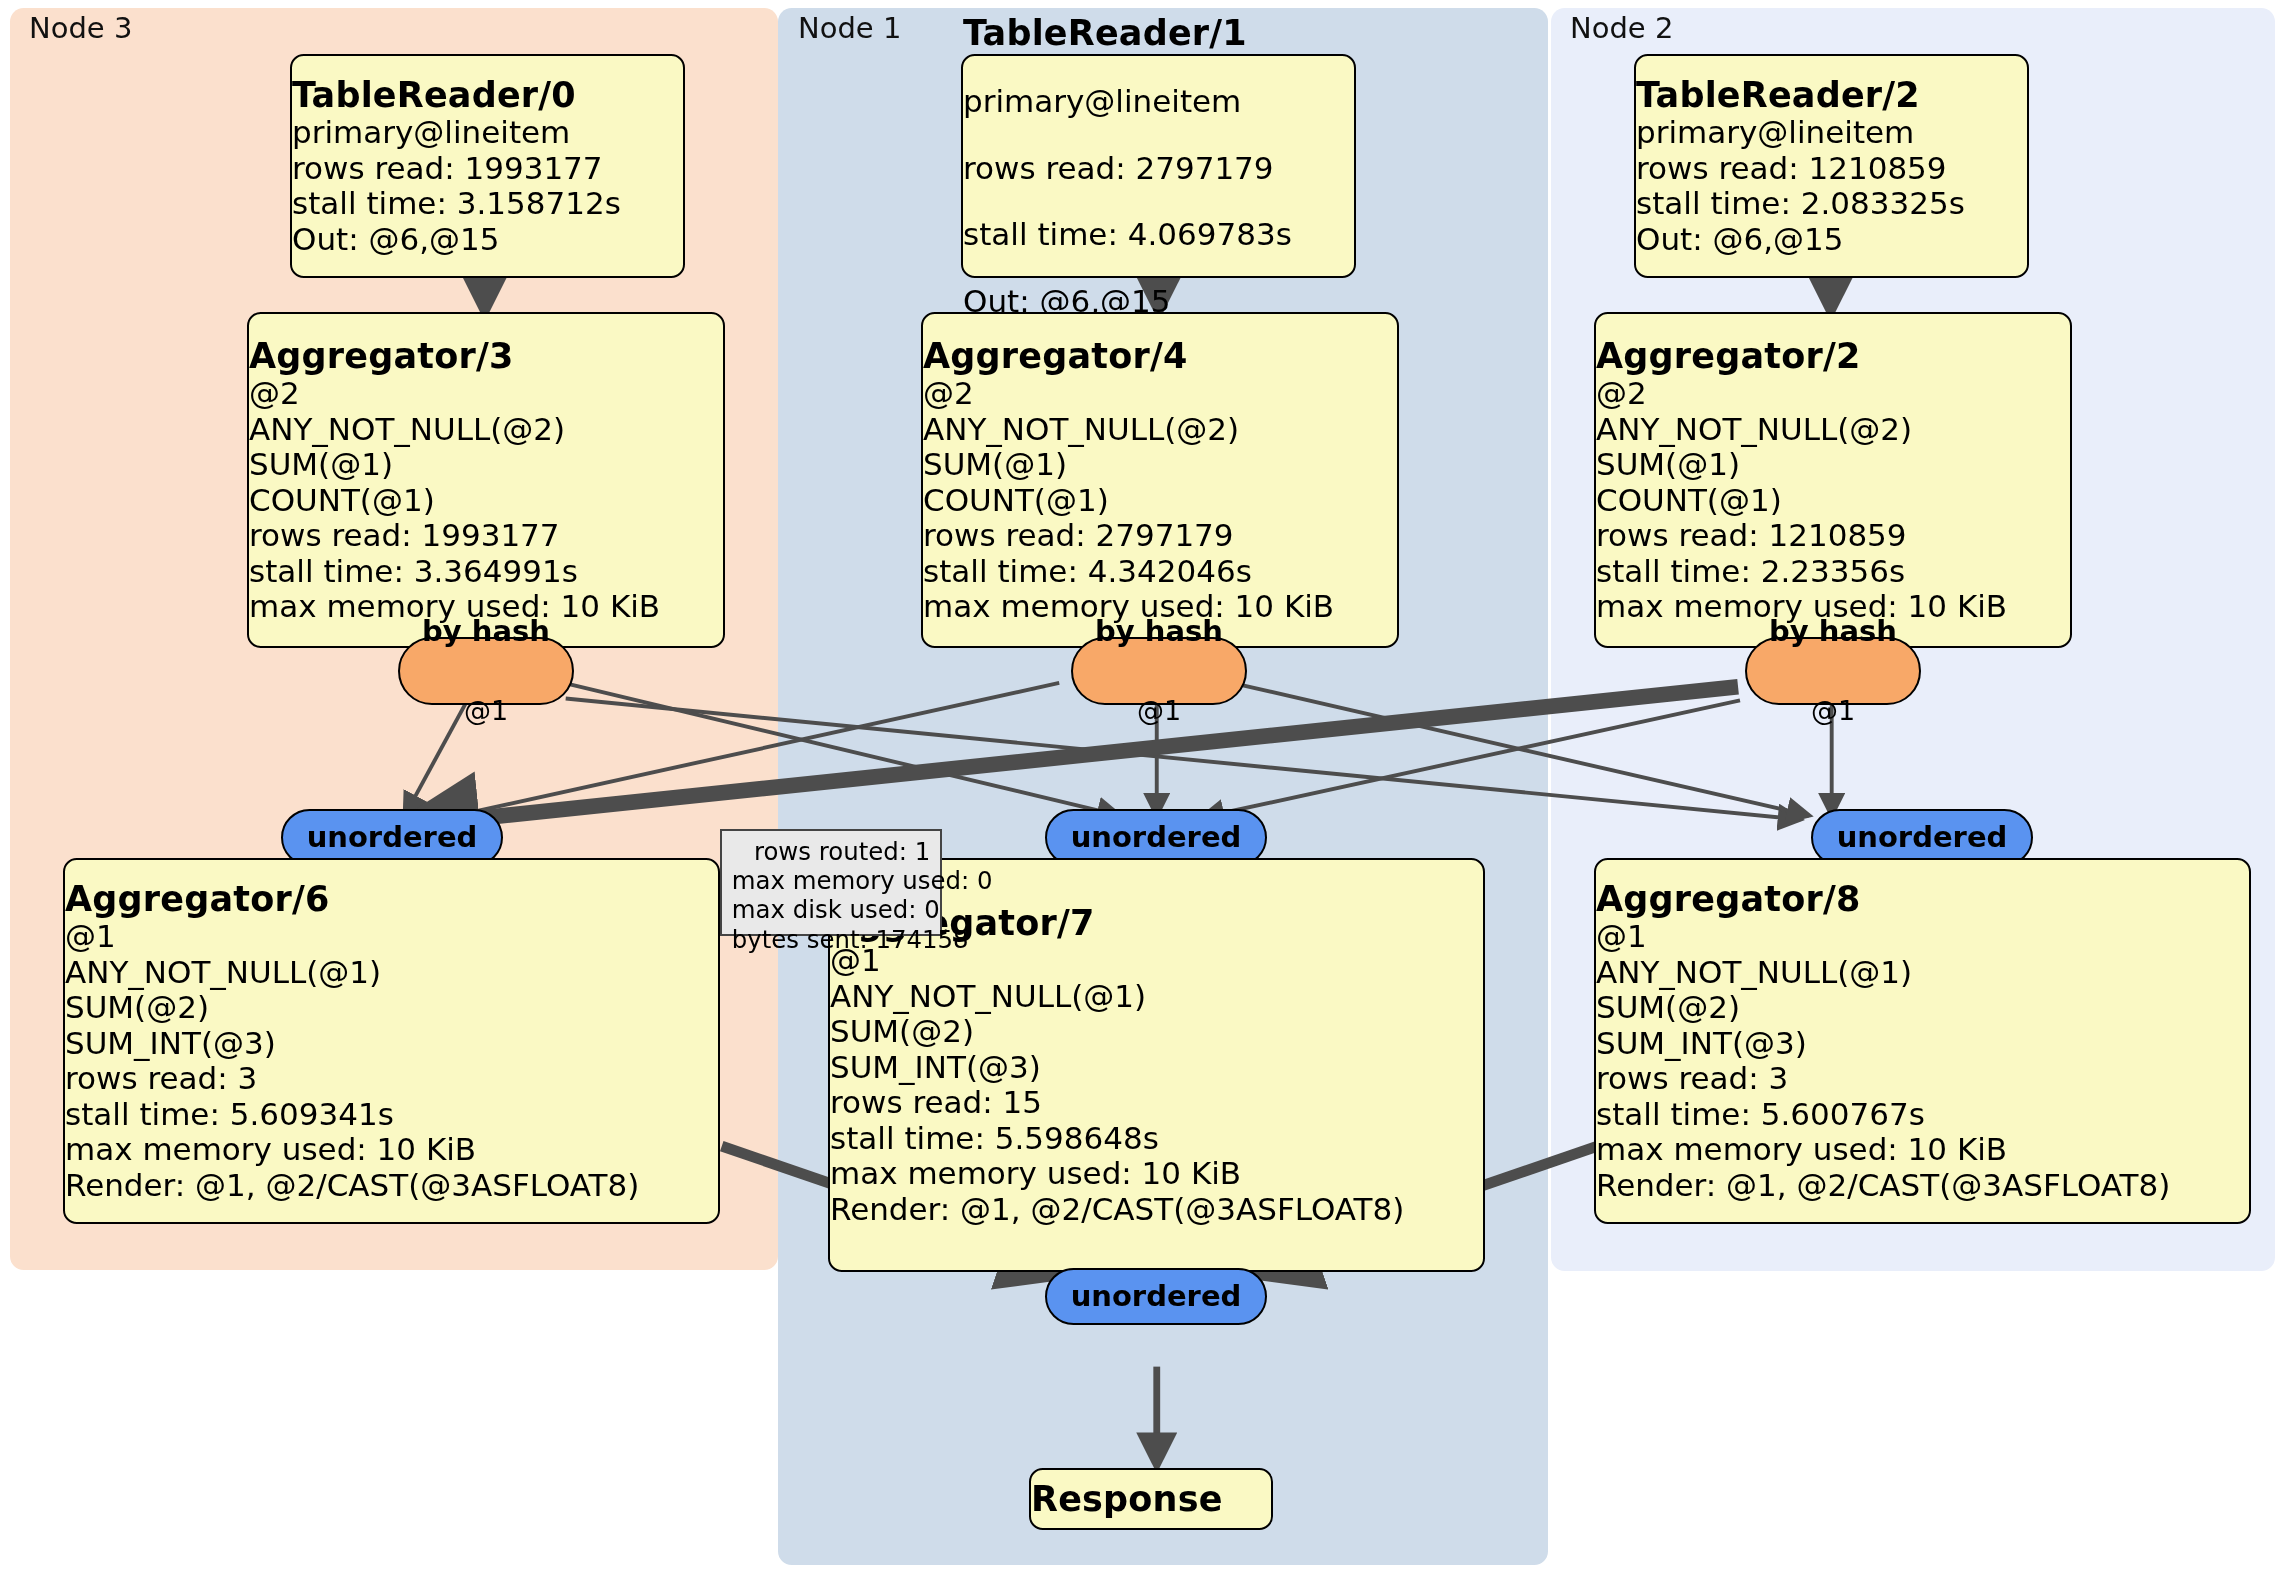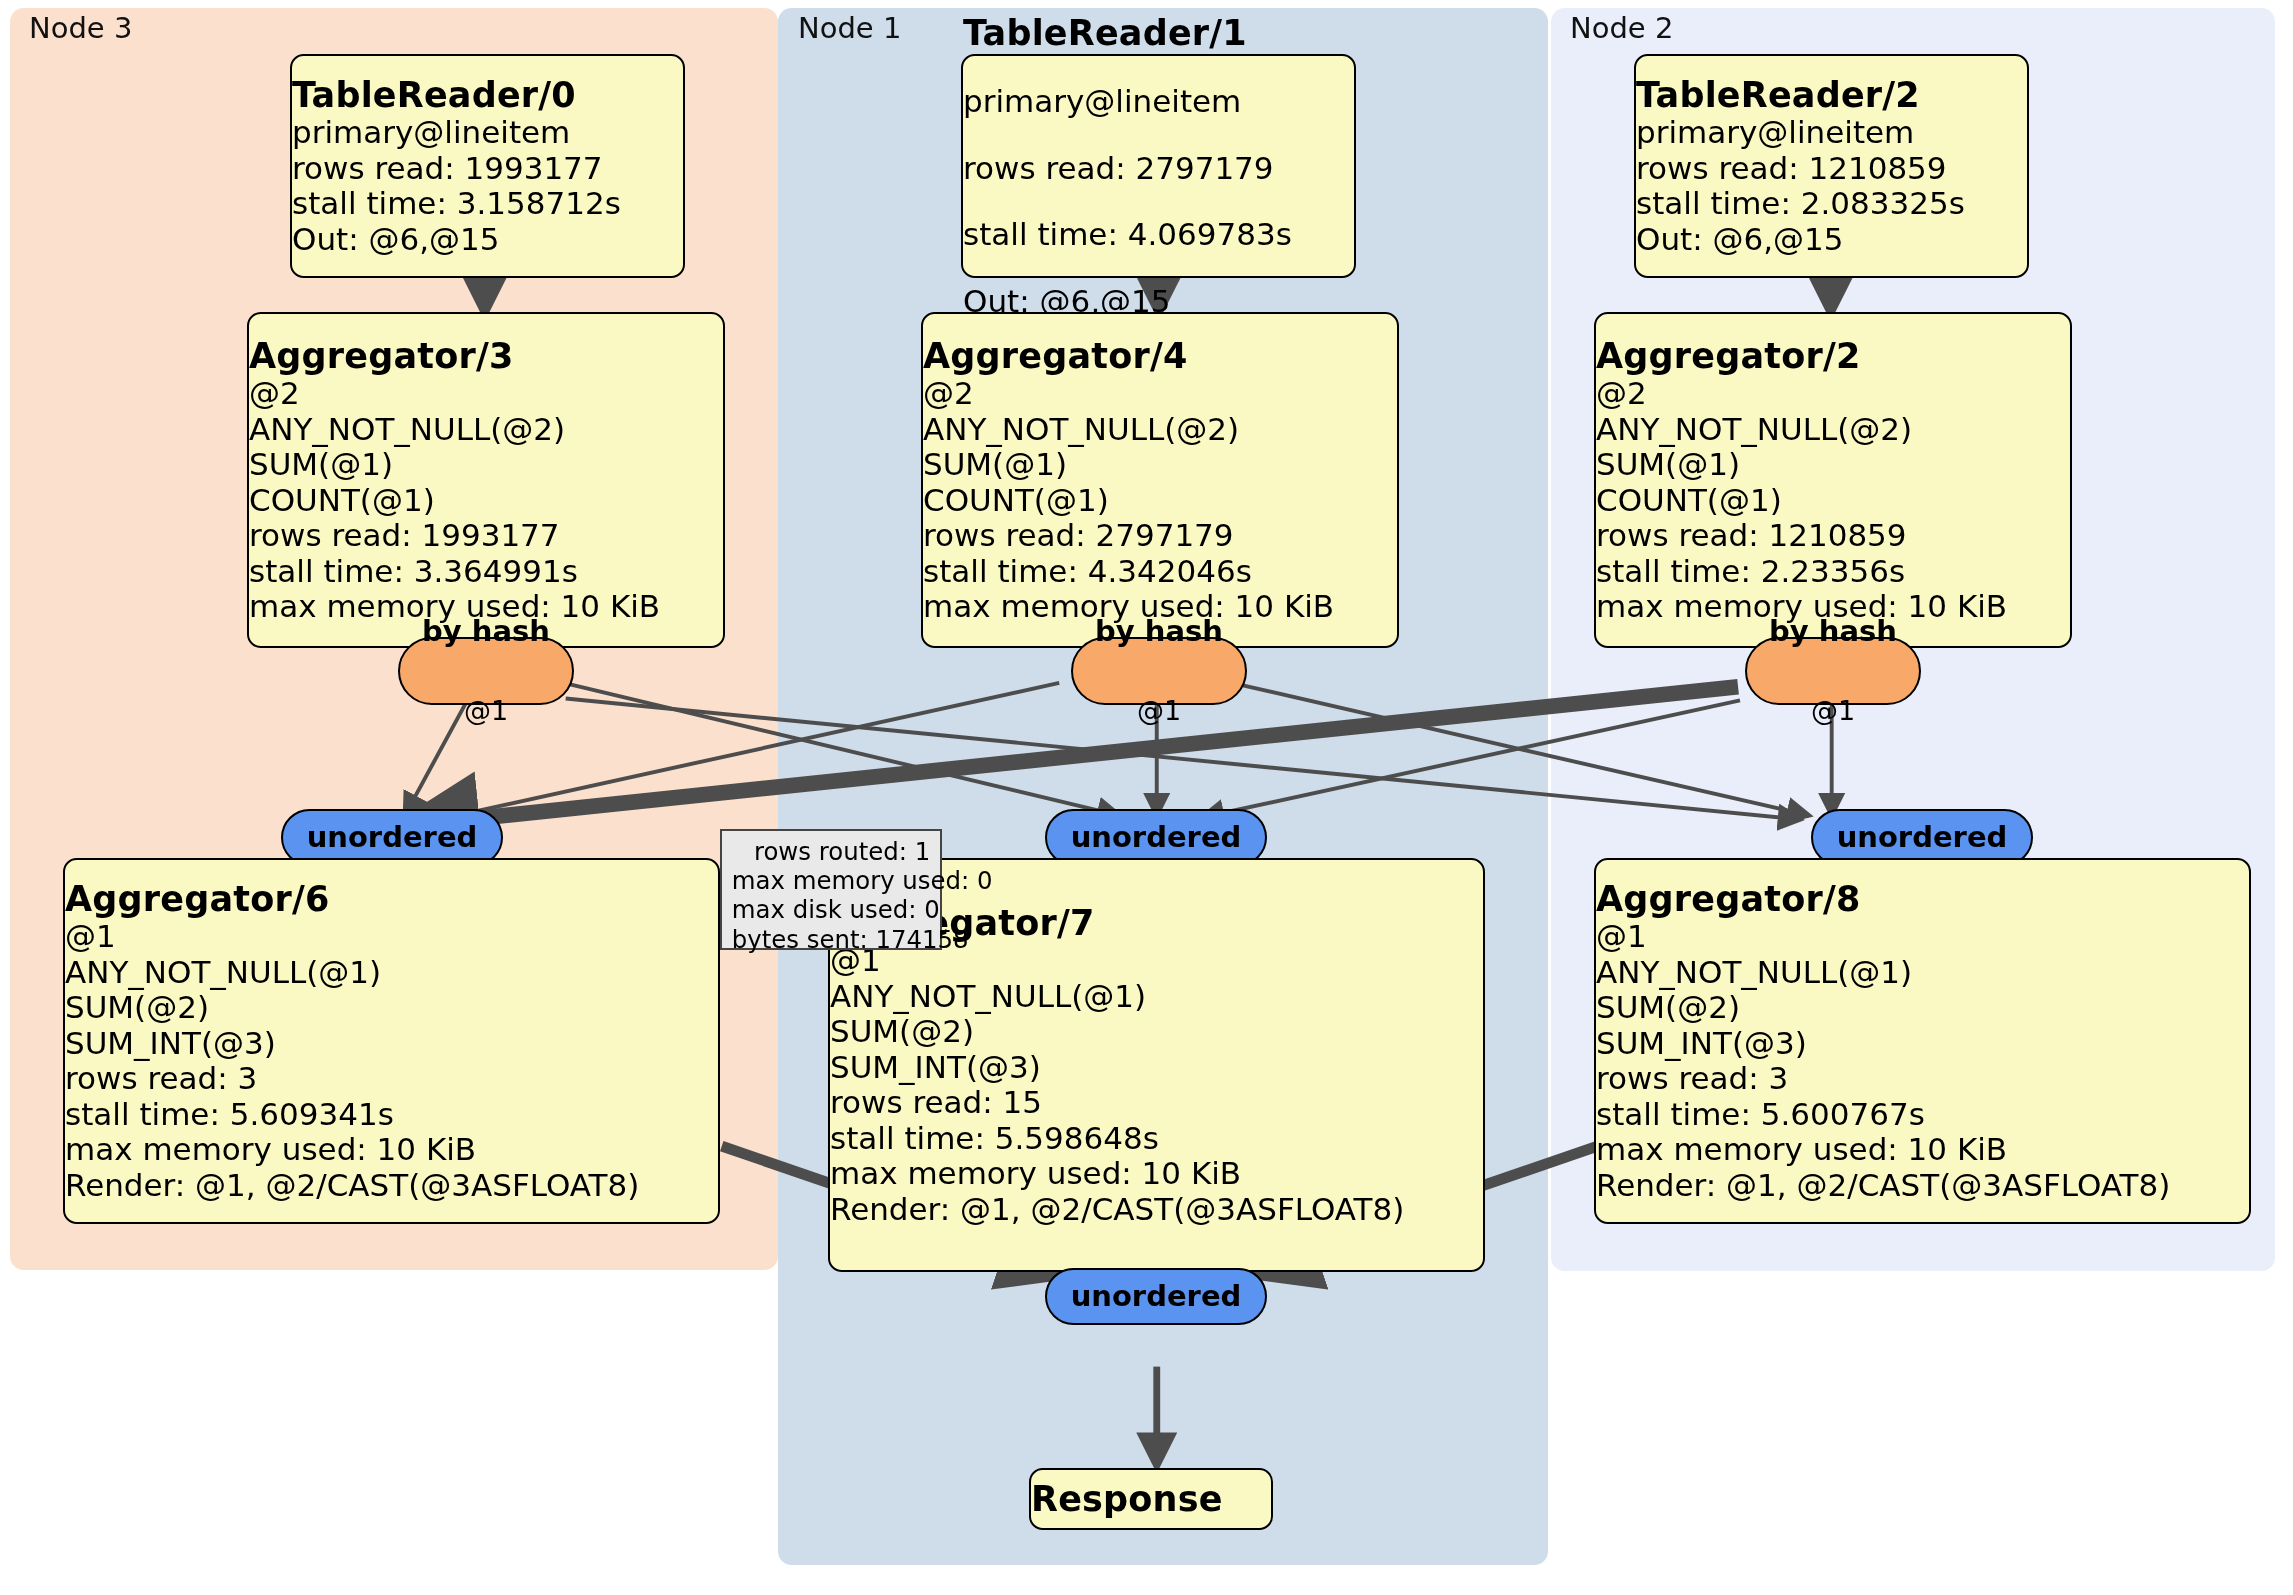--- a/index.html
+++ b/index.html
@@ -222,21 +222,21 @@
     <div class="line">@1</div>
     <div class="line">ANY_NOT_NULL(@1)</div>
     <div class="line">SUM(@2)</div>
     <div class="line">SUM_INT(@3)</div>
     <div class="line">rows read: 3</div>
     <div class="line">stall time: 5.600767s</div>
     <div class="line">max memory used: 10 KiB</div>
     <div class="line">Render: @1, @2/CAST(@3ASFLOAT8)</div>
   </div>
 
-  <div class="tooltip" style="left:720px;top:829px;width:222px;height:121px;">
+  <div class="tooltip" style="left:720px;top:829px;width:222px;height:107px;">
     <div>rows routed: 1</div>
     <div>max memory used: 0</div>
     <div>max disk used: 0</div>
     <div>bytes sent: 174158</div>
   </div>
 
   <div class="pill unord" style="left:1045px;top:1268px;width:222px;height:57px;">
     <div class="p1">unordered</div>
   </div>
 

